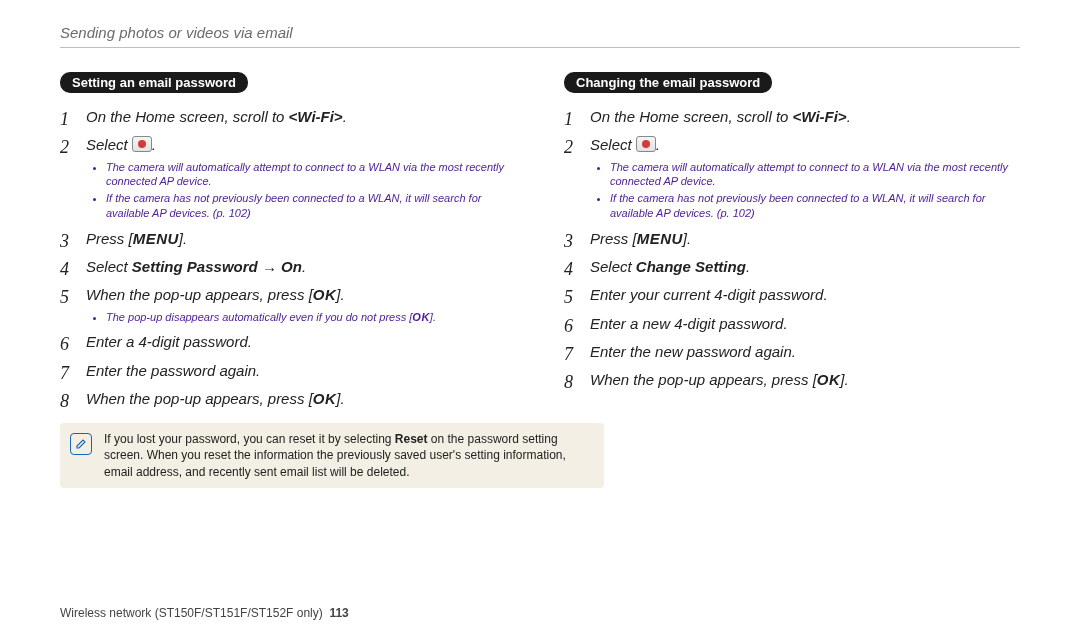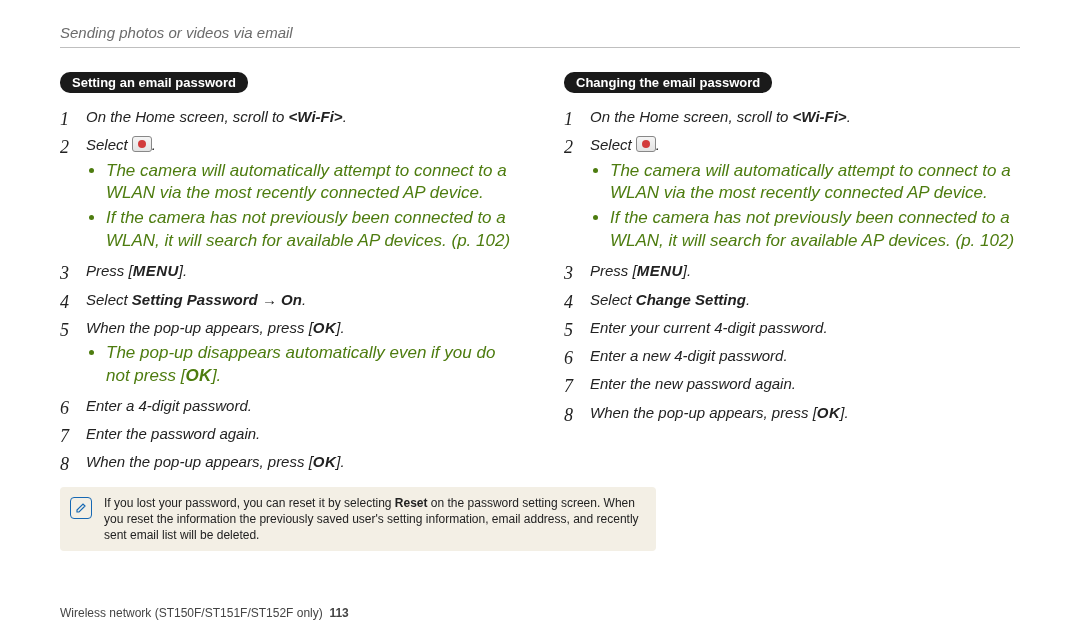--- a/index.html
+++ b/index.html
@@ -76,22 +76,22 @@
     font-size: 18px;
     color: #222;
   }
   .angle { font-weight: 700; }
   ul.sub {
     list-style: disc;
     margin: 4px 0 6px 0;
     padding-left: 20px;
   }
   ul.sub > li {
-    font-size: 17px;
-    color: #4d7c0f;
+    font-size: 11px;
+    color: #4c1d95;
     line-height: 1.35;
     margin-bottom: 2px;
   }
   .icon-tile {
     display: inline-block;
     width: 18px;
     height: 14px;
     border: 1px solid #888;
     border-radius: 3px;
     background: linear-gradient(#f5f5f5, #e3e3e3);
@@ -114,21 +114,21 @@
     font-family: Arial, sans-serif;
     font-weight: 700;
     letter-spacing: 0.5px;
   }
   .note-box {
     margin-top: 14px;
     background: #f3efe5;
     border-radius: 4px;
     padding: 8px 10px 8px 44px;
     position: relative;
-    width: 596px;
+    width: 544px;
     box-sizing: border-box;
   }
   .note-icon {
     position: absolute;
     left: 10px;
     top: 10px;
     width: 20px;
     height: 20px;
     border: 1.5px solid #1668b3;
     border-radius: 4px;

